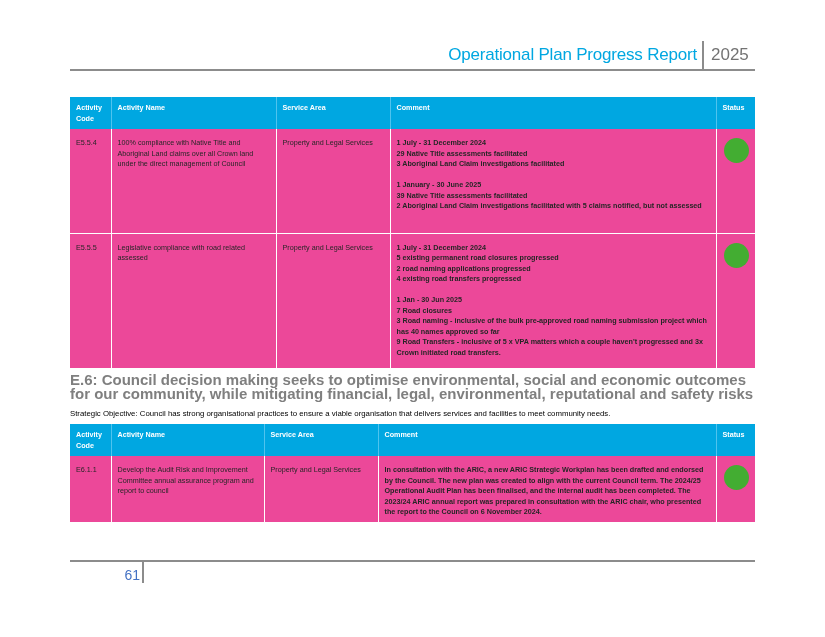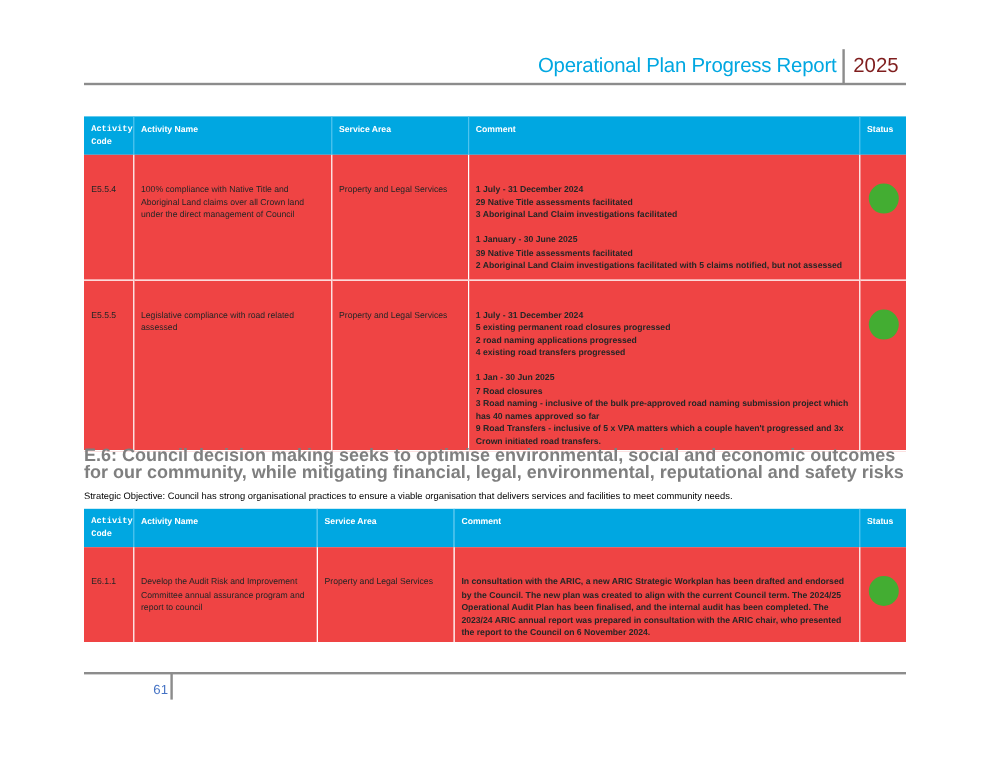--- a/index.html
+++ b/index.html
@@ -32,21 +32,21 @@
       top: 41px;
       width: 2px;
       height: 29px;
       background: #8c8c8c;
     }
     .header-year {
       position: absolute;
       top: 44px;
       left: 711px;
       font-size: 17px;
-      color: #7f1d1d;
+      color: #737373;
       line-height: 22px;
     }
     .header-rule {
       position: absolute;
       left: 70px;
       top: 69px;
       width: 685px;
       height: 2px;
       background: #8c8c8c;
     }
@@ -63,25 +63,25 @@
     table.plan th {
       background: #00a7e1;
       color: #ffffff;
       font-weight: bold;
       text-align: left;
       vertical-align: top;
       padding: 6px 5px 4px 6px;
       height: 22px;
       border-left: 1px solid #4fc3ee;
     }
-    table.plan th:first-child { border-left: none; font-family: Liberation Mono, monospace; }
+    table.plan th:first-child { border-left: none; }
     table.plan td {
-      background: #ef4444;
+      background: #ec4899;
       vertical-align: top;
-      padding: 24px 5px 2px 6px;
+      padding: 9px 5px 2px 6px;
       border-left: 1px solid #ffffff;
       border-bottom: 1px solid #ffffff;
     }
     table.plan td:first-child { border-left: none; }
     .comment-line { display: block; min-height: 10.5px; font-weight: bold; }
     .status-dot {
       display: block;
       width: 25px;
       height: 25px;
       border-radius: 50%;
@@ -120,21 +120,21 @@
       width: 685px;
       height: 2px;
       background: #8c8c8c;
     }
     .footer-page {
       position: absolute;
       left: 90px;
       width: 50px;
       top: 566px;
       text-align: right;
-      font-size: 11px;
+      font-size: 14px;
       color: #4472c4;
       line-height: 18px;
     }
     .footer-divider {
       position: absolute;
       left: 142px;
       top: 561px;
       width: 2px;
       height: 22px;
       background: #8c8c8c;

